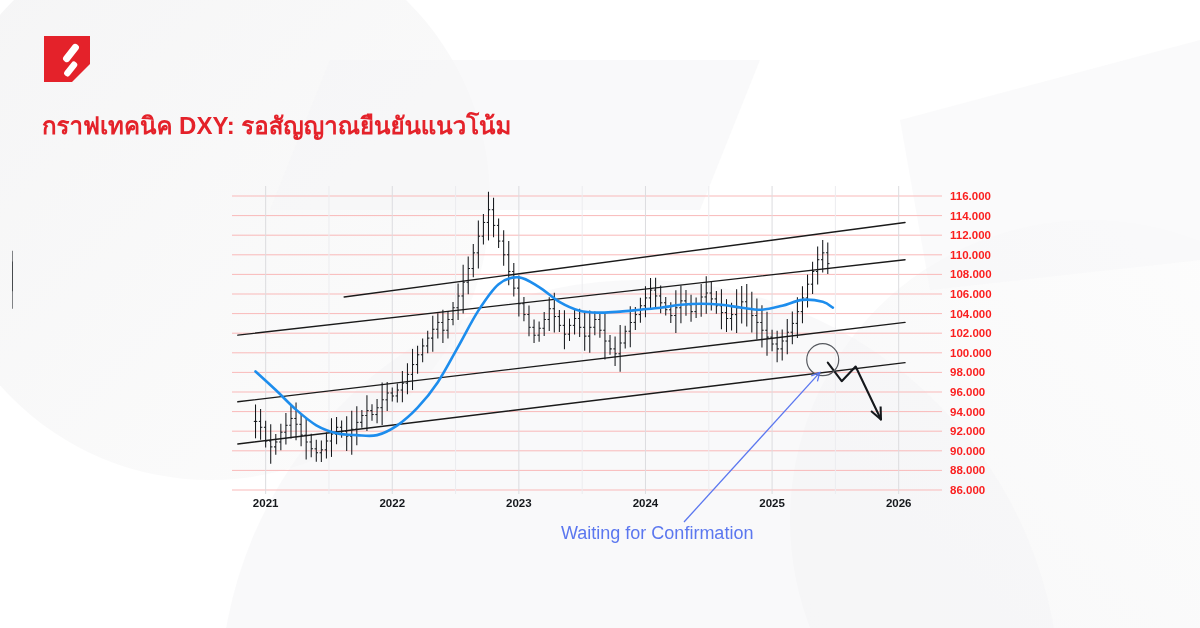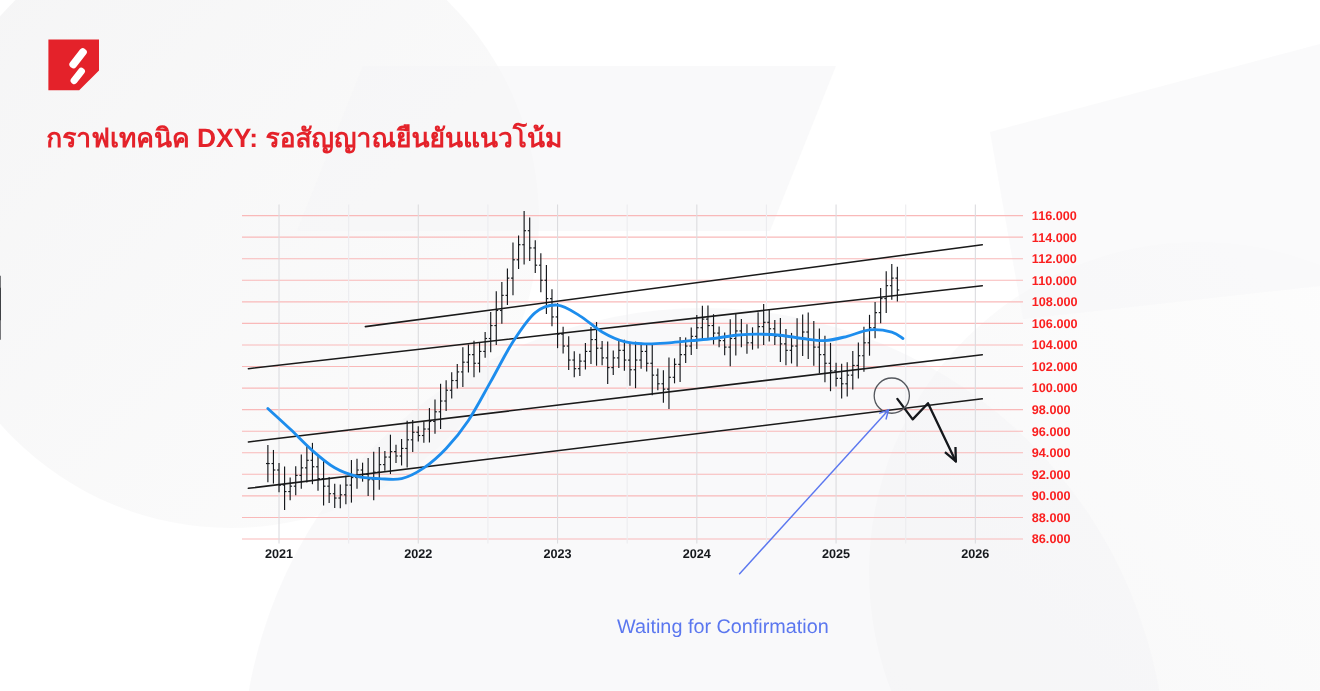--- a/index.html
+++ b/index.html
@@ -20,42 +20,41 @@
   #logo-mark svg { display:block; }
   #page-title {
     position:absolute; left:42px; top:106px;
     font-size:24px; font-weight:bold;
     color:#e4222a; white-space:nowrap;
     letter-spacing:0px;
     text-align:center;
   }
 
   
-  #chart-wrap { position:absolute; left:0; top:0; width:1104px; height:628px; }
+  #chart-wrap { position:absolute; left:12px; top:0; width:1104px; height:628px; }
   #chart-svg  { position:absolute; left:0; top:0; }
 
   .ytick-label {
     font-size:11.5px; font-weight:bold;
     fill:#fa1f1f;
     font-family:"Liberation Sans","DejaVu Sans",sans-serif;
   }
   .xtick-label {
     font-size:11.5px; font-weight:bold;
     fill:#15181c;
     font-family:"Liberation Sans","DejaVu Sans",sans-serif;
     text-anchor:middle;
   }
   #annotation-text {
     position:absolute;
     left:561px; top:523px;
     font-size:18px;
     color:#5b77ef;
     white-space:nowrap;
     font-family:"Liberation Sans","DejaVu Sans",sans-serif;
-    margin-top:36px;
   }
 </style>
 </head>
 <body>
 
 <svg id="bg-watermarks" width="1200" height="628">
   <defs>
     <linearGradient id="wmA" x1="0" y1="0" x2="1" y2="1">
       <stop offset="0%" stop-color="#f1f1f2"></stop>
       <stop offset="100%" stop-color="#fbfbfb"></stop>

